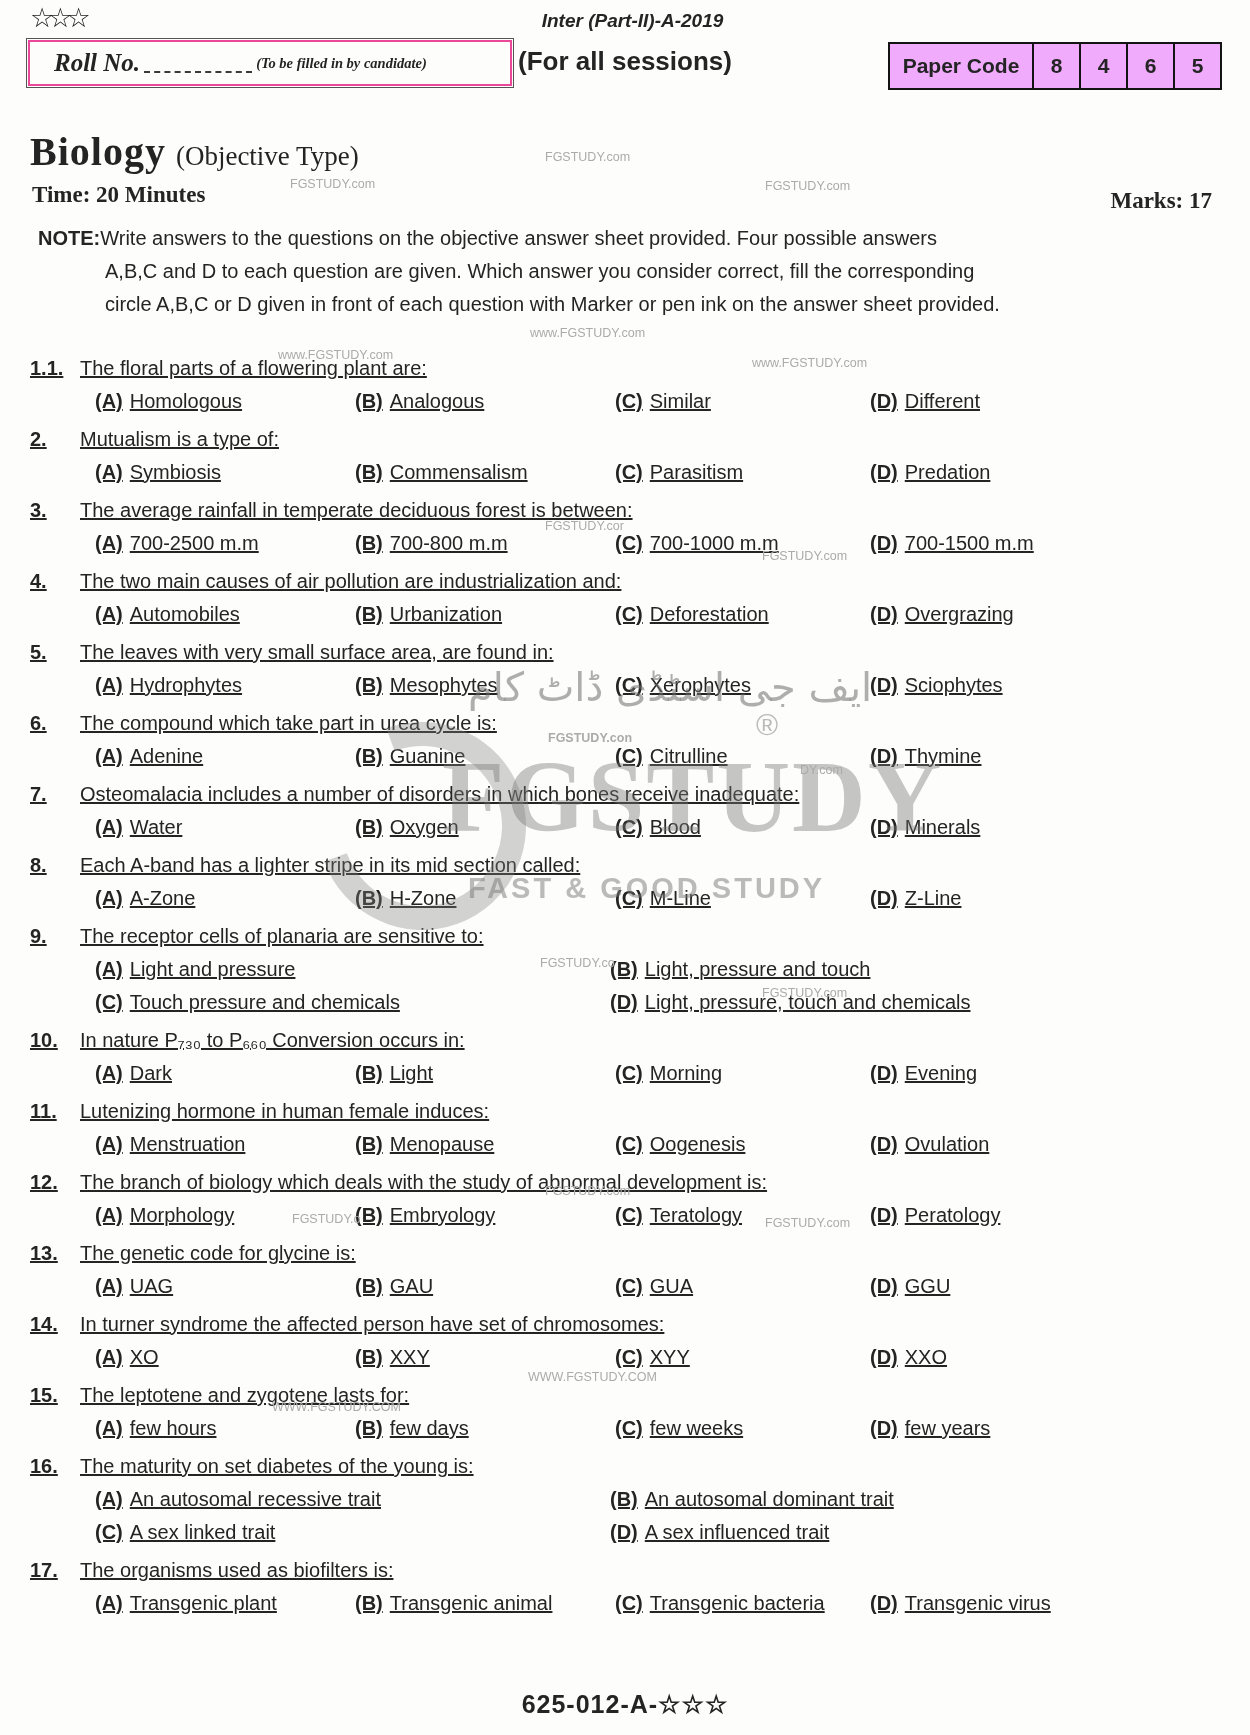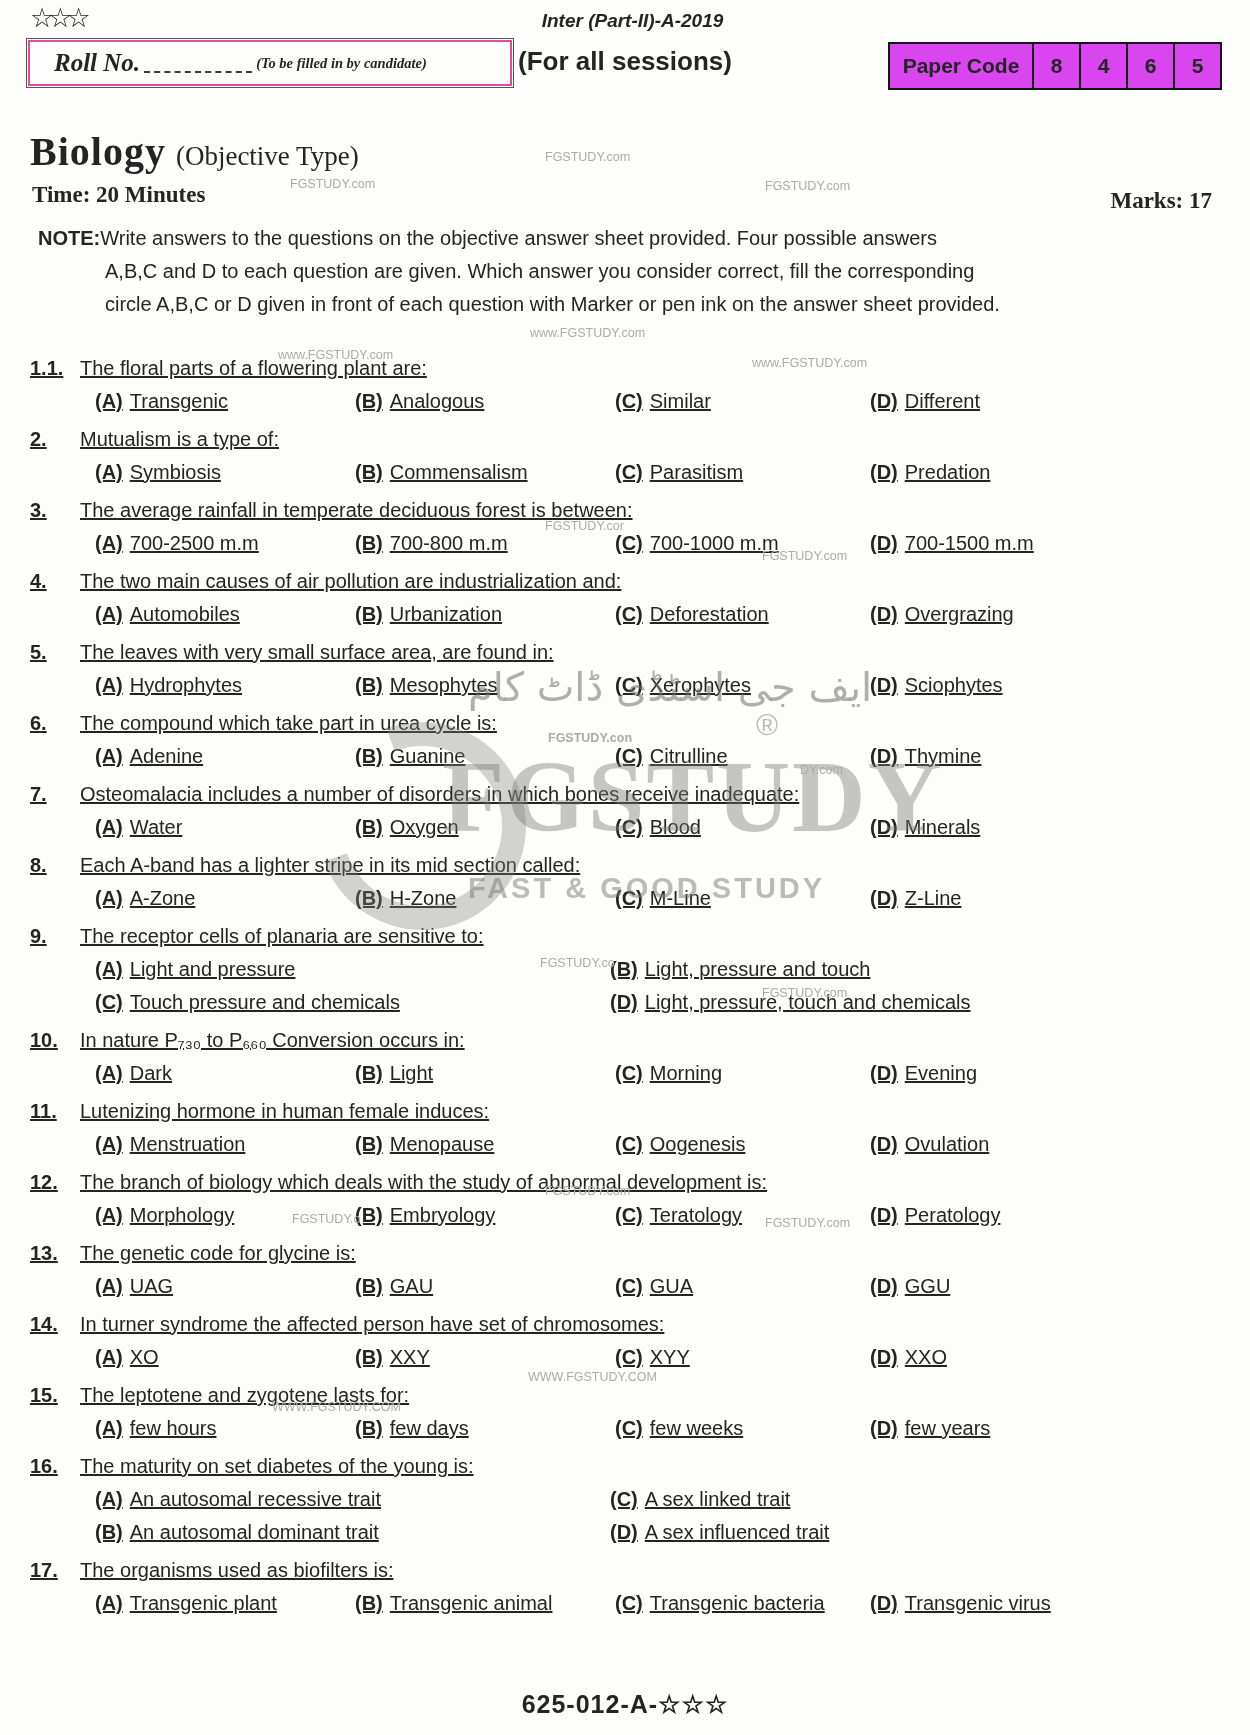--- a/index.html
+++ b/index.html
@@ -16,21 +16,21 @@
   .stars-top{position:absolute;top:2px;left:30px;font-size:27px;letter-spacing:-6px;color:#1d1d1d;}
   .exam-ref{position:absolute;top:10px;left:15px;right:0;text-align:center;
     font-family:Liberation Sans, sans-serif;font-style:italic;font-weight:600;font-size:19px;}
   .rollno-box{position:absolute;top:40px;left:28px;width:484px;height:46px;
     border:2px solid #ec4899;box-shadow:0 0 0 1px #fdfdfb,0 0 0 2px #555;
     display:flex;align-items:center;padding:0 24px;box-sizing:border-box;}
   .rn-label{font-family:"Liberation Serif",serif;font-style:italic;font-weight:bold;font-size:25px;}
   .rn-blank{display:inline-block;width:108px;height:18px;border-bottom:2px dashed #3a3a3a;margin:0 4px;}
   .rn-note{font-family:"Liberation Serif",serif;font-style:italic;font-weight:600;font-size:14.5px;white-space:nowrap;}
   .sessions{position:absolute;top:46px;left:0;right:0;text-align:center;font-weight:bold;font-size:26px;}
-  .pc{position:absolute;top:42px;right:28px;display:flex;border:2.5px solid #141414;height:44px;background:#d946ef;justify-content:flex-end;}
+  .pc{position:absolute;top:42px;right:28px;display:flex;border:2.5px solid #141414;height:44px;background:#f0abfc;justify-content:flex-end;}
   .pc-label{width:142px;display:flex;align-items:center;justify-content:center;
     font-weight:bold;font-size:21px;border-right:2.5px solid #141414;}
   .pc-cell{width:45px;display:flex;align-items:center;justify-content:center;
     font-weight:bold;font-size:21px;border-right:2.5px solid #141414;}
   .pc-cell:last-child{border-right:none;}
   
   .title-line{position:absolute;top:128px;left:30px;font-family:"Liberation Serif",serif;}
   .subject{font-size:40px;font-weight:bold;letter-spacing:1px;}
   .subject-type{font-size:27px;margin-left:10px;}
   .time{position:absolute;top:182px;left:32px;font-family:"Liberation Serif",serif;font-weight:bold;font-size:23px;}
@@ -128,21 +128,21 @@
     <div class="note-cont">circle A,B,C or D given in front of each question with Marker or pen ink on the answer sheet provided.</div>
   </div>
 
   <div class="questions" id="questions">
       <div class="q-block">
         <div class="q-line">
           <span class="q-num">1.1.</span>
           <span class="q-text">The floral parts of a flowering plant are:</span>
         </div>
         <div class="opts opts-4">
-          <span class="opt"><span class="opt-label">(A)</span><span>Transgenic</span></span>
+          <span class="opt"><span class="opt-label">(A)</span><span>Homologous</span></span>
           <span class="opt"><span class="opt-label">(B)</span><span>Analogous</span></span>
           <span class="opt"><span class="opt-label">(C)</span><span>Similar</span></span>
           <span class="opt"><span class="opt-label">(D)</span><span>Different</span></span>
         </div>
       </div>
       <div class="q-block">
         <div class="q-line">
           <span class="q-num">2.</span>
           <span class="q-text">Mutualism is a type of:</span>
         </div>
@@ -309,22 +309,22 @@
           <span class="opt"><span class="opt-label">(D)</span><span>few years</span></span>
         </div>
       </div>
       <div class="q-block">
         <div class="q-line">
           <span class="q-num">16.</span>
           <span class="q-text">The maturity on set diabetes of the young is:</span>
         </div>
         <div class="opts opts-2">
           <span class="opt"><span class="opt-label">(A)</span><span>An autosomal recessive trait</span></span>
+          <span class="opt"><span class="opt-label">(B)</span><span>An autosomal dominant trait</span></span>
           <span class="opt"><span class="opt-label">(C)</span><span>A sex linked trait</span></span>
-          <span class="opt"><span class="opt-label">(B)</span><span>An autosomal dominant trait</span></span>
           <span class="opt"><span class="opt-label">(D)</span><span>A sex influenced trait</span></span>
         </div>
       </div>
       <div class="q-block">
         <div class="q-line">
           <span class="q-num">17.</span>
           <span class="q-text">The organisms used as biofilters is:</span>
         </div>
         <div class="opts opts-4">
           <span class="opt"><span class="opt-label">(A)</span><span>Transgenic plant</span></span>

